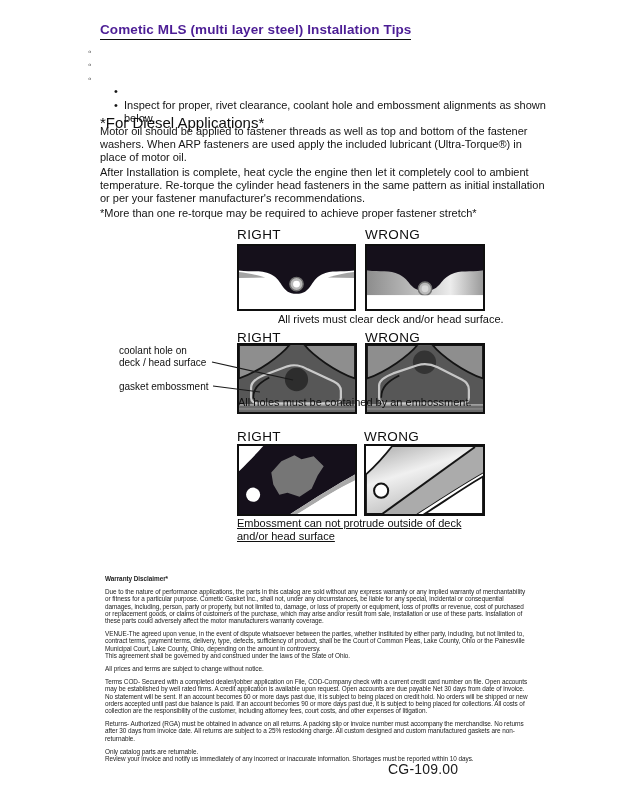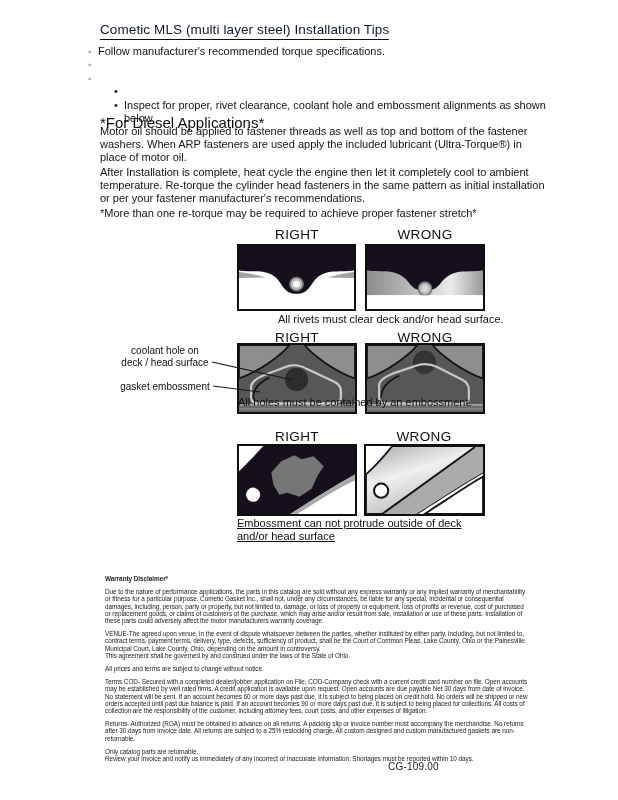--- a/index.html
+++ b/index.html
@@ -1,45 +1,44 @@
 <!DOCTYPE html>
 <html><head>
 <meta charset="utf-8">
 <style>
   html,body{margin:0;padding:0;background:#ffffff;}
   body{width:618px;height:800px;position:relative;font-family:"Liberation Sans",sans-serif;color:#1a1a1a;overflow:hidden;}
   .abs{position:absolute;}
-  .title{left:100px;top:22px;font-size:13.5px;font-weight:normal;color:#0f172a;border-bottom:1.8px solid #0e0e0e;padding-bottom:2px;letter-spacing:0.1px;}
+  .title{left:100px;top:22px;font-size:13.5px;font-weight:bold;color:#4c1d95;border-bottom:1.8px solid #0e0e0e;padding-bottom:2px;letter-spacing:0.1px;}
   .tips{left:88px;top:45px;font-size:11px;line-height:13.4px;color:#141414;width:460px;}
   .tips .row{display:flex;}
   .tips .b{width:10px;flex:none;font-size:10px;}
   .tips .sub{margin-left:26px;}
   .tips .sb{width:10px;flex:none;}
   .dheading{left:100px;top:114px;font-size:15px;font-weight:normal;color:#0e0e0e;}
   .para{left:100px;width:450px;font-size:11px;line-height:13.2px;color:#141414;}
   .p1{top:125px;} .p2{top:166px;} .note{top:207px;}
-  .figlabel{font-size:13.5px;letter-spacing:0.4px;color:#0d0d0d;text-align:center;width:120px;}
+  .figlabel{font-size:13.5px;letter-spacing:0.4px;color:#0d0d0d;width:120px;}
   .fig{border:2.5px solid #0f0f0f;box-sizing:border-box;background:#fff;}
   .fig svg{display:block;width:100%;height:100%;}
   .caption{font-size:11px;color:#101010;line-height:12.5px;white-space:pre-line;}
-  .anno{font-size:10px;line-height:11.8px;color:#101010;text-align:center;width:92px;white-space:pre-line;}
+  .anno{font-size:10px;line-height:11.8px;color:#101010;text-align:left;width:92px;white-space:pre-line;}
   .legal{left:105px;top:575px;width:424px;font-size:6.4px;line-height:7.2px;color:#222;letter-spacing:-0.05px;}
   .legal h4{margin:0 0 6px 0;font-size:6.4px;}
   .legal p{margin:0 0 6px 0;white-space:pre-line;}
-  .pagecode{left:388px;top:761px;font-size:10px;color:#1c1c1c;letter-spacing:0.2px;}
+  .pagecode{left:388px;top:761px;font-size:14px;color:#1c1c1c;letter-spacing:0.2px;}
 </style>
 </head>
 <body>
 
 <div class="abs title">Cometic MLS (multi layer steel) Installation Tips</div>
 
 <div class="abs tips">
   <div class="row">
       <span class="b">◦</span>
-      <span>Follow manufacturer's recommended torque specifications.</span>
     </div>
   <div class="row">
       <span class="b">◦</span>
     </div>
   <div class="row">
       <span class="b">◦</span>
     </div>
   <div class="row sub">
       <span class="sb">•</span>
     </div>

